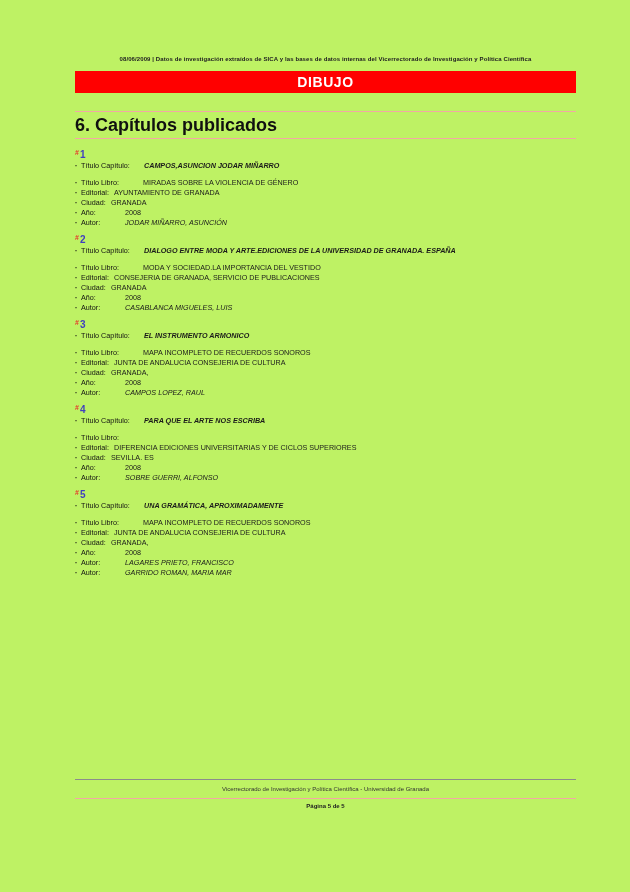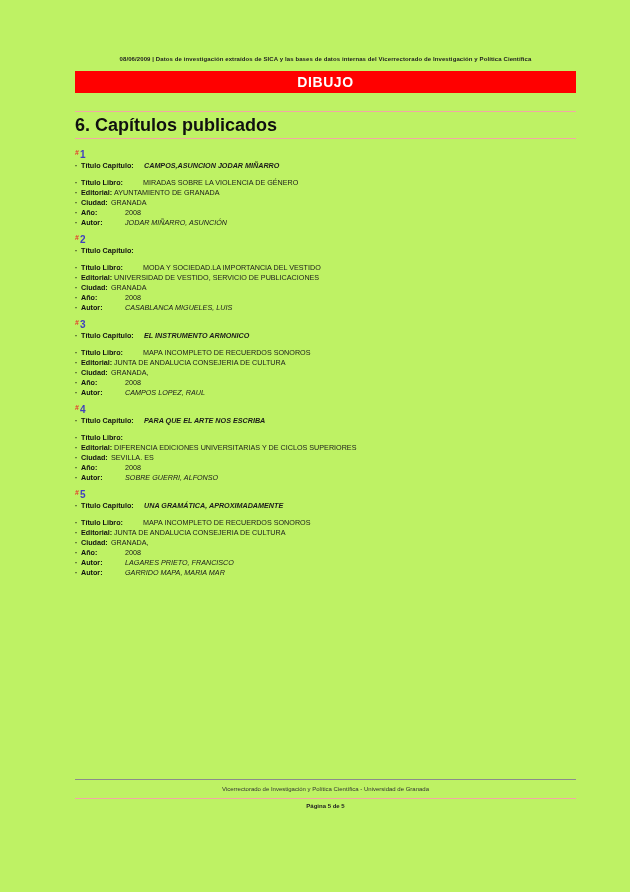--- a/index.html
+++ b/index.html
@@ -20,21 +20,21 @@
   .line1{margin-top:18px;}
   .section-title{margin:3px 0 2px 0;font-size:18px;font-weight:bold;color:#101010;}
   .line2{margin-top:0px;}
   .entries{padding-top:8px;}
   .entry{margin-bottom:4px;}
   .entry-num{height:12px;line-height:12px;margin-bottom:2px;}
   .hash{color:#e8352b;font-size:7px;font-weight:bold;vertical-align:top;margin-right:1px;}
   .num{color:#3f3fbf;font-size:10px;font-weight:bold;}
   .frow{display:flex;align-items:baseline;line-height:10px;font-size:7.2px;}
   .bullet{flex:0 0 6px;font-weight:bold;color:#111;}
-  .flabel{font-weight:bold;color:#111;flex-shrink:0;}
+  .flabel{font-weight:normal;color:#111;flex-shrink:0;}
   .fvalue{color:#1a1a1a;white-space:nowrap;}
   .t-tcap .flabel{min-width:63px;}
   .t-tlib .flabel{min-width:62px;}
   .t-edit .flabel{min-width:33px;}
   .t-ciudad .flabel{min-width:30px;}
   .t-ano .flabel{min-width:44px;}
   .t-autor .flabel{min-width:44px;}
   .t-tcap{margin-bottom:7px;}
   .t-tcap .fvalue{font-weight:bold;font-style:italic;}
   .t-autor .fvalue{font-style:italic;}
@@ -98,30 +98,31 @@
         </div>
       </div>
 
       <div class="entry">
         <div class="entry-num">
           <span class="hash">#</span><span class="num">2</span>
         </div>
         <div class="frow t-tcap">
           <span class="bullet">·</span>
           <span class="flabel">Título Capítulo:</span>
+          <span class="fvalue">DIALOGO ENTRE MODA Y ARTE.EDICIONES DE LA UNIVERSIDAD DE GRANADA. ESPAÑA</span>
         </div>
         <div class="frow t-tlib">
           <span class="bullet">·</span>
           <span class="flabel">Título Libro:</span>
           <span class="fvalue">MODA Y SOCIEDAD.LA IMPORTANCIA DEL VESTIDO</span>
         </div>
         <div class="frow t-edit">
           <span class="bullet">·</span>
           <span class="flabel">Editorial:</span>
-          <span class="fvalue">UNIVERSIDAD DE VESTIDO, SERVICIO DE PUBLICACIONES</span>
+          <span class="fvalue">CONSEJERIA DE GRANADA, SERVICIO DE PUBLICACIONES</span>
         </div>
         <div class="frow t-ciudad">
           <span class="bullet">·</span>
           <span class="flabel">Ciudad:</span>
           <span class="fvalue">GRANADA</span>
         </div>
         <div class="frow t-ano">
           <span class="bullet">·</span>
           <span class="flabel">Año:</span>
           <span class="fvalue">2008</span>
@@ -234,21 +235,21 @@
           <span class="fvalue">2008</span>
         </div>
         <div class="frow t-autor">
           <span class="bullet">·</span>
           <span class="flabel">Autor:</span>
           <span class="fvalue">LAGARES PRIETO, FRANCISCO</span>
         </div>
         <div class="frow t-autor">
           <span class="bullet">·</span>
           <span class="flabel">Autor:</span>
-          <span class="fvalue">GARRIDO MAPA, MARIA MAR</span>
+          <span class="fvalue">GARRIDO ROMAN, MARIA MAR</span>
         </div>
       </div>
 
     </div>
   </div>
 
   <div class="footer">
     <hr class="gray-line">
     <div class="footer-text">Vicerrectorado de Investigación y Política Científica - Universidad de Granada</div>
     <hr class="pink-line footer-pink">

